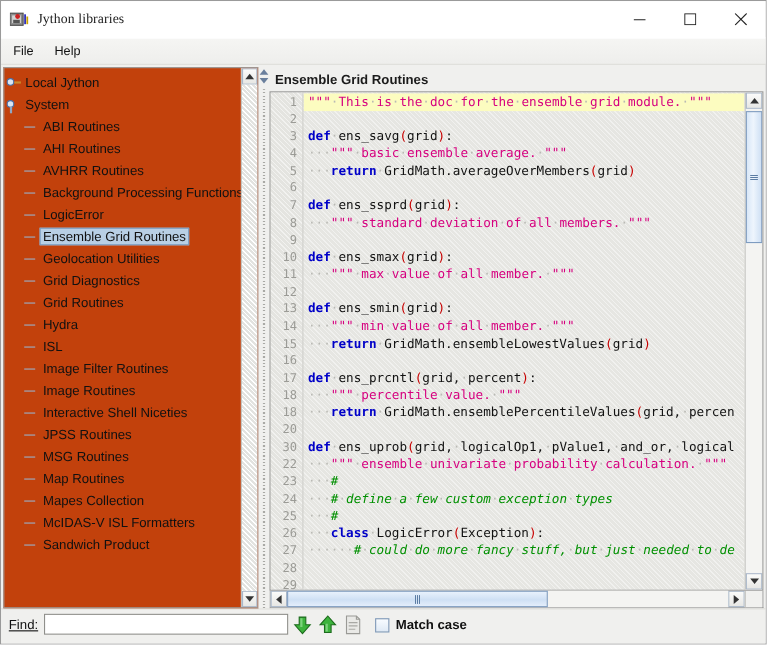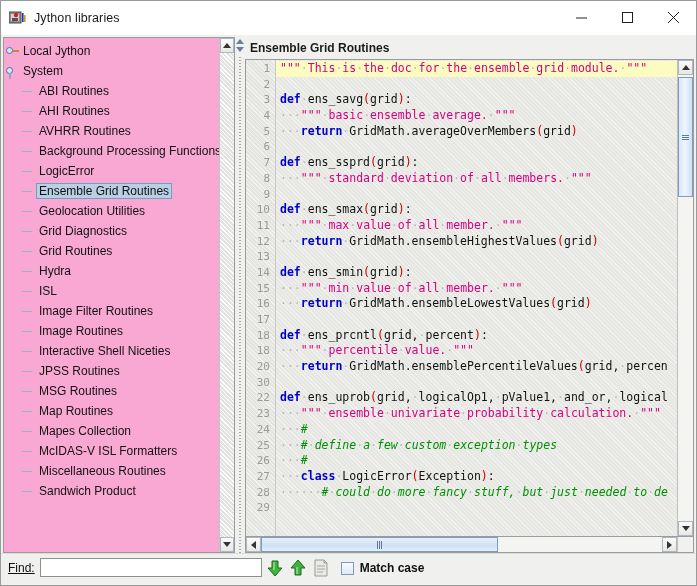--- a/index.html
+++ b/index.html
@@ -32,20 +32,21 @@
   .title-icon {
     width: 18px; height: 16px;
     margin-left: 8px; margin-right: 7px;
     position: relative;
     flex: 0 0 auto;
   }
   .title-text {
     font-size: 12.5px;
     color: #1a1a1a;
     letter-spacing: 0.1px;
+    font-family: Liberation Serif, serif;
   }
   .win-controls {
     position: absolute;
     right: 0; top: 0;
     height: 33px;
     display: flex;
     align-items: center;
   }
   .win-btn {
     width: 46px; height: 33px;
@@ -77,21 +78,21 @@
     min-height: 0;
     background: #f0f0ee;
     padding: 2px 2px 0 2px;
     box-sizing: border-box;
   }
 
   
   .tree-panel {
     width: 232px;
     flex: 0 0 auto;
-    background: #f9a8d4;
+    background: #c2410c;
     border: 1px solid #9b9b9b;
     box-sizing: border-box;
     position: relative;
     overflow: hidden;
   }
   .tree-scroll {
     position: absolute;
     left: 0; top: 0; right: 14px; bottom: 0;
     overflow: hidden;
   }
@@ -457,20 +458,24 @@
       </div>
       <div class="win-btn close">
         <svg width="11" height="11" viewBox="0 0 11 11">
             <line x1="0" y1="0" x2="11" y2="11" stroke="#222" stroke-width="1"></line>
             <line x1="11" y1="0" x2="0" y2="11" stroke="#222" stroke-width="1"></line>
           </svg>
       </div>
     </div>
   </div>
 
+  <div class="menubar">
+    <div class="menu-item">File</div>
+    <div class="menu-item">Help</div>
+  </div>
 
   <div class="main">
 
     <div class="tree-panel">
       <div class="tree-scroll">
         <div class="tree-inner" id="tree-inner">
             <div class="tree-row">
               <div class="handle collapsed">
                 <span class="knob"></span>
                 <span class="stem"></span>
@@ -609,27 +614,20 @@
               </div>
               <div class="elbow"></div>
               <span class="lbl">Mapes Collection</span>
             </div>
             <div class="tree-row">
               <div class="indent-16">
                 <span class="vline"></span>
               </div>
               <div class="elbow"></div>
               <span class="lbl">McIDAS-V ISL Formatters</span>
-            </div>
-            <div class="tree-row">
-              <div class="indent-16">
-                <span class="vline"></span>
-              </div>
-              <div class="elbow"></div>
-              <span class="lbl">Miscellaneous Routines</span>
             </div>
             <div class="tree-row">
               <div class="indent-16">
                 <span class="vline"></span>
               </div>
               <div class="elbow"></div>
               <span class="lbl">Sandwich Product</span>
             </div>
           </div>
       </div>
@@ -690,21 +688,20 @@
               <div class="cline">&nbsp;</div>
               <div class="cline"><span class="kw">def</span><span class="ws">·</span><span class="pln">ens_savg</span><span class="par">(</span><span class="pln">grid</span><span class="par">)</span><span class="pln">:</span></div>
               <div class="cline"><span class="ws">···</span><span class="str">"""</span><span class="ws">·</span><span class="str">basic</span><span class="ws">·</span><span class="str">ensemble</span><span class="ws">·</span><span class="str">average.</span><span class="ws">·</span><span class="str">"""</span></div>
               <div class="cline"><span class="ws">···</span><span class="kw">return</span><span class="ws">·</span><span class="pln">GridMath.averageOverMembers</span><span class="par">(</span><span class="pln">grid</span><span class="par">)</span></div>
               <div class="cline">&nbsp;</div>
               <div class="cline"><span class="kw">def</span><span class="ws">·</span><span class="pln">ens_ssprd</span><span class="par">(</span><span class="pln">grid</span><span class="par">)</span><span class="pln">:</span></div>
               <div class="cline"><span class="ws">···</span><span class="str">"""</span><span class="ws">·</span><span class="str">standard</span><span class="ws">·</span><span class="str">deviation</span><span class="ws">·</span><span class="str">of</span><span class="ws">·</span><span class="str">all</span><span class="ws">·</span><span class="str">members.</span><span class="ws">·</span><span class="str">"""</span></div>
               <div class="cline">&nbsp;</div>
               <div class="cline"><span class="kw">def</span><span class="ws">·</span><span class="pln">ens_smax</span><span class="par">(</span><span class="pln">grid</span><span class="par">)</span><span class="pln">:</span></div>
               <div class="cline"><span class="ws">···</span><span class="str">"""</span><span class="ws">·</span><span class="str">max</span><span class="ws">·</span><span class="str">value</span><span class="ws">·</span><span class="str">of</span><span class="ws">·</span><span class="str">all</span><span class="ws">·</span><span class="str">member.</span><span class="ws">·</span><span class="str">"""</span></div>
-              <div class="cline"><span class="ws">···</span><span class="kw">return</span><span class="ws">·</span><span class="pln">GridMath.ensembleHighestValues</span><span class="par">(</span><span class="pln">grid</span><span class="par">)</span></div>
               <div class="cline">&nbsp;</div>
               <div class="cline"><span class="kw">def</span><span class="ws">·</span><span class="pln">ens_smin</span><span class="par">(</span><span class="pln">grid</span><span class="par">)</span><span class="pln">:</span></div>
               <div class="cline"><span class="ws">···</span><span class="str">"""</span><span class="ws">·</span><span class="str">min</span><span class="ws">·</span><span class="str">value</span><span class="ws">·</span><span class="str">of</span><span class="ws">·</span><span class="str">all</span><span class="ws">·</span><span class="str">member.</span><span class="ws">·</span><span class="str">"""</span></div>
               <div class="cline"><span class="ws">···</span><span class="kw">return</span><span class="ws">·</span><span class="pln">GridMath.ensembleLowestValues</span><span class="par">(</span><span class="pln">grid</span><span class="par">)</span></div>
               <div class="cline">&nbsp;</div>
               <div class="cline"><span class="kw">def</span><span class="ws">·</span><span class="pln">ens_prcntl</span><span class="par">(</span><span class="pln">grid,</span><span class="ws">·</span><span class="pln">percent</span><span class="par">)</span><span class="pln">:</span></div>
               <div class="cline"><span class="ws">···</span><span class="str">"""</span><span class="ws">·</span><span class="str">percentile</span><span class="ws">·</span><span class="str">value.</span><span class="ws">·</span><span class="str">"""</span></div>
               <div class="cline"><span class="ws">···</span><span class="kw">return</span><span class="ws">·</span><span class="pln">GridMath.ensemblePercentileValues</span><span class="par">(</span><span class="pln">grid,</span><span class="ws">·</span><span class="pln">percen</span></div>
               <div class="cline">&nbsp;</div>
               <div class="cline"><span class="kw">def</span><span class="ws">·</span><span class="pln">ens_uprob</span><span class="par">(</span><span class="pln">grid,</span><span class="ws">·</span><span class="pln">logicalOp1,</span><span class="ws">·</span><span class="pln">pValue1,</span><span class="ws">·</span><span class="pln">and_or,</span><span class="ws">·</span><span class="pln">logical</span></div>

